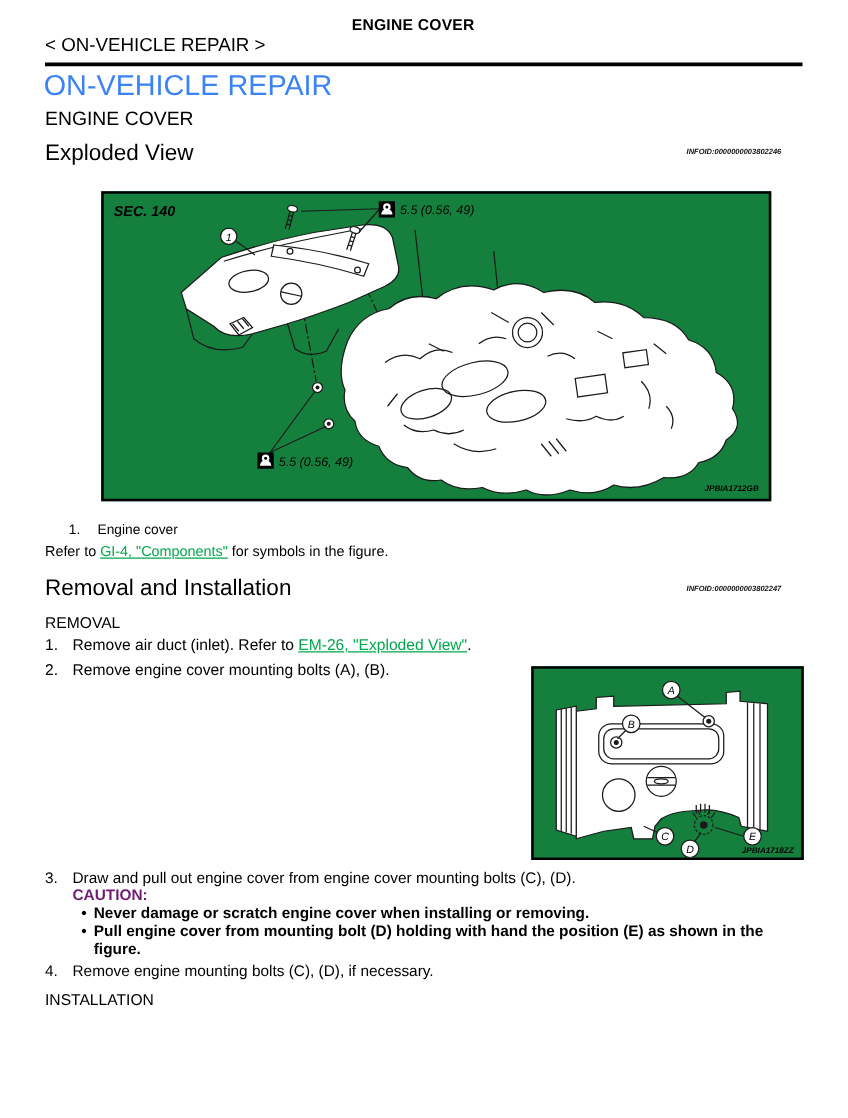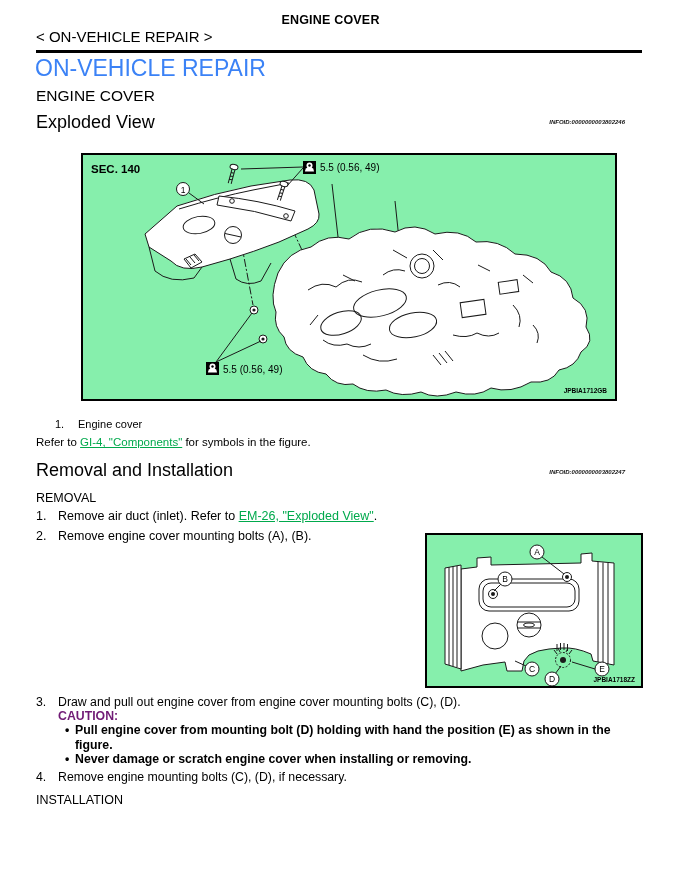--- a/index.html
+++ b/index.html
@@ -13,21 +13,21 @@
   .breadcrumb { position:absolute; top:28px; left:36px; font-size:15px; }
   .rule { position:absolute; top:50px; left:36px; width:606px; height:3px; background:#000; }
   .h1 { position:absolute; top:55px; left:35px; font-size:23px; color:#3b82f6; }
   .h2 { position:absolute; top:87px; left:36px; font-size:15.5px; }
   .h3 { font-size:18px; }
   .h3-exploded { position:absolute; top:112px; left:36px; }
   .h3-removal  { position:absolute; top:460px; left:36px; }
   .infoid { position:absolute; right:36px; font-size:6px; font-style:italic; font-weight:bold; color:#111; }
   .infoid-1 { top:119px; }
   .infoid-2 { top:469px; }
-  .figure { border:2px solid #000; position:absolute; background:#86efac; }
+  .figure { border:2px solid #000; position:absolute; background:#15803d;font-style:italic; }
   .fig1 { top:153px; left:81px; width:536px; height:248px; }
   .fig2 { top:533px; left:425px; width:218px; height:155px; }
   .legend { position:absolute; top:418px; left:55px; font-size:11px; }
   .legend .num { display:inline-block; width:23px; }
   .refer { position:absolute; top:436px; left:36px; font-size:11.5px; }
   a.link { color:#00A94C; text-decoration:underline; cursor:pointer; }
   .subhead { position:absolute; left:36px; font-size:12.5px; }
   .removal-sub { top:491px; }
   .install-sub { top:793px; }
   .install-txt { position:absolute; top:807px; left:36px; font-size:12.3px; }
@@ -236,22 +236,22 @@
   </div>
 
   <div class="block3">
     <div class="step">
       <span class="num">3.</span>
       <span class="txt">Draw and pull out engine cover from engine cover mounting bolts (C), (D).</span>
     </div>
     <div class="caution">
       <div class="caution-label">CAUTION:</div>
       <ul>
+        <li><span>Never damage or scratch engine cover when installing or removing.</span></li>
         <li><span>Pull engine cover from mounting bolt (D) holding with hand the position (E) as shown in the figure.</span></li>
-        <li><span>Never damage or scratch engine cover when installing or removing.</span></li>
       </ul>
     </div>
     <div class="step step4">
       <span class="num">4.</span>
       <span class="txt">Remove engine mounting bolts (C), (D), if necessary.</span>
     </div>
   </div>
 
   <div class="subhead install-sub">INSTALLATION</div>
 

